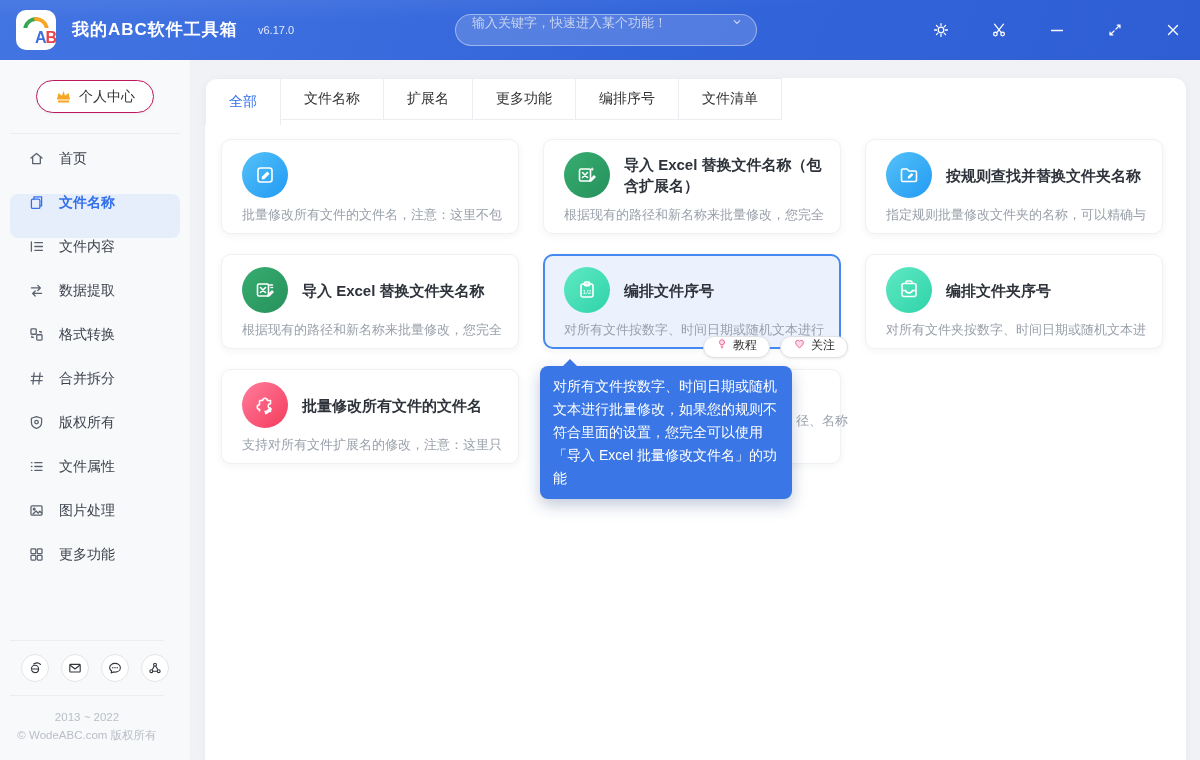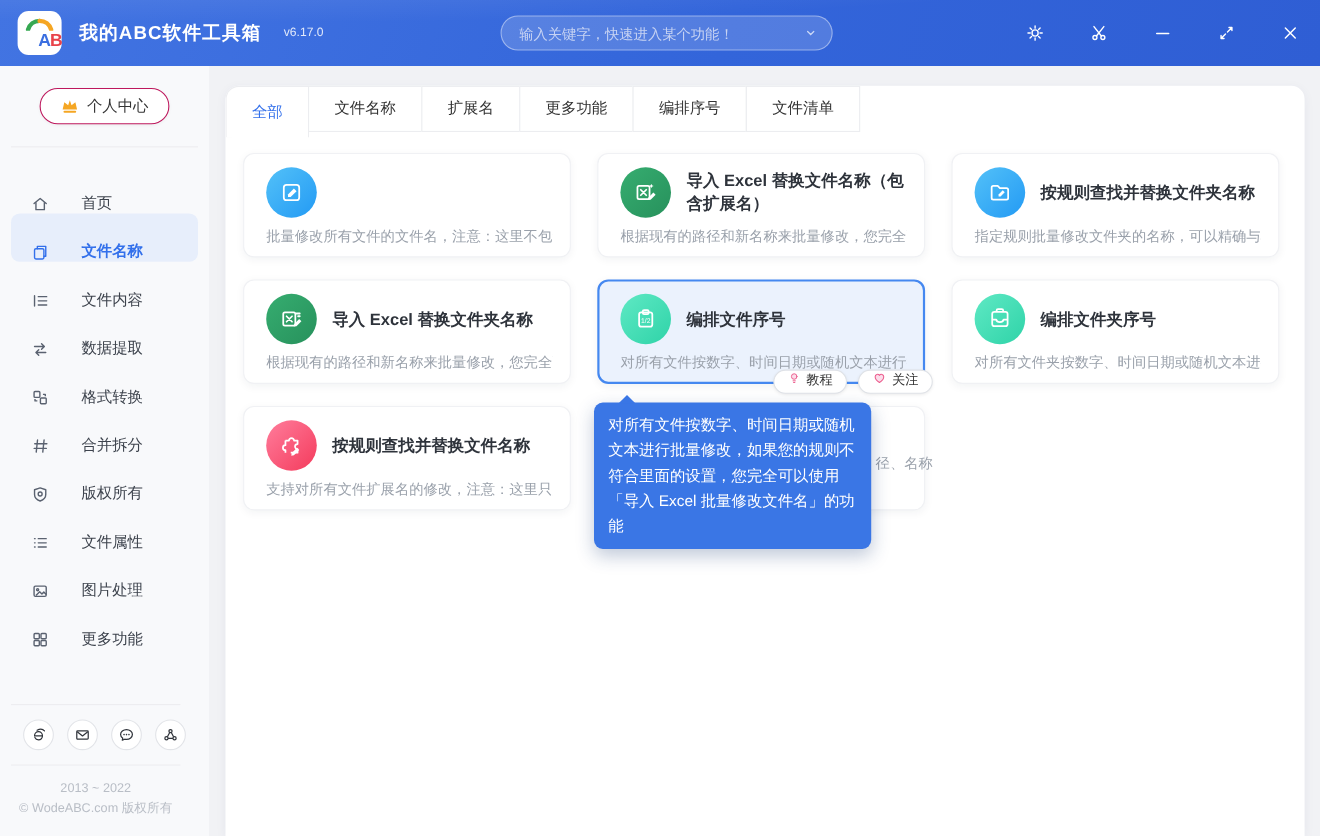--- a/index.html
+++ b/index.html
@@ -12,34 +12,34 @@
   background:linear-gradient(110deg,#4274e2 0%,#3365da 55%,#2f5ed4 100%);}
 .topbar::after{content:"";position:absolute;inset:0;
   background:radial-gradient(130% 190% at 20% -70%,rgba(255,255,255,.16),rgba(255,255,255,0) 55%);pointer-events:none}
 .logo{position:absolute;left:16px;top:10px;width:40px;height:40px;background:#fff;border-radius:10px;z-index:2}
 .logo .arc{position:absolute;left:7px;top:6px}
 .logo .letters{position:absolute;left:0;right:0;bottom:3px;text-align:right;font-size:16px;font-weight:bold;letter-spacing:-1px}
 .logo .la{color:#3b6fe0}.logo .lb{color:#e8434a}
 .app-title{position:absolute;left:72px;top:18px;color:#fff;font-size:17px;font-weight:bold;letter-spacing:1px;z-index:2}
 .version{position:absolute;left:258px;top:24px;color:rgba(255,255,255,.85);font-size:11px;z-index:2}
 .searchbox{position:absolute;left:455px;top:14px;width:302px;height:32px;border:1px solid rgba(255,255,255,.42);
-  background:rgba(255,255,255,.16);border-radius:16px;display:flex;align-items:center;padding:0 12px 0 16px;z-index:2}
+  background:rgba(255,255,255,.16);border-radius:16px;display:flex;align-items:flex-start;padding:0 12px 0 16px;z-index:2}
 .searchbox input{flex:1;background:transparent;border:none;outline:none;color:#fff;font-size:13px}
 .searchbox input::placeholder{color:#c7d3f3}
 .win-controls{position:absolute;right:16px;top:0;height:60px;display:flex;align-items:center;gap:36px;z-index:2}
 .wc{background:none;border:none;color:#fff;cursor:pointer;padding:2px;display:flex}
 
 
 .sidebar{position:absolute;left:0;top:60px;width:190px;bottom:0;background:#f8f9fb}
 .side-top{padding-top:20px;display:flex;justify-content:center}
 .personal-btn{display:flex;align-items:center;gap:7px;background:#fff;border:1px solid #be185d;border-radius:17px;
   height:33px;padding:0 18px;font-size:14px;color:#333;cursor:pointer;box-shadow:0 1px 3px rgba(0,0,0,.05)}
 .side-div{margin:20px 10px 0;border-bottom:1px solid #ededf0}
 .side-nav{margin-top:16px}
-.nav-item{display:flex;align-items:flex-end;gap:29px;height:44px;margin:0 10px;padding-left:18px;border-radius:8px;
+.nav-item{display:flex;align-items:flex-start;gap:14px;height:44px;margin:0 10px;padding-left:18px;border-radius:8px;
   font-size:14px;color:#3d434d;cursor:pointer}
 .nav-item .nicon{color:#5a6270;display:flex}
 .nav-item.active{background:#e7eefb;color:#3370eb;font-weight:bold}
 .nav-item.active .nicon{color:#3370eb}
 .side-bottom{position:absolute;left:0;right:16px;bottom:16px}
 .sb-div{margin:0 10px;border-top:1px solid #ededf0}
 .social{display:flex;gap:12px;padding:13px 0 13px 21px}
 .soc{width:28px;height:28px;border-radius:50%;background:#fff;border:1px solid #e2e4e8;display:flex;align-items:center;
   justify-content:center;color:#30343b;cursor:pointer}
 .side-foot{text-align:center;font-size:11.5px;color:#b9bec6;line-height:18px;padding-top:12px}
@@ -385,21 +385,21 @@
 
     <div class="card">
       <div class="card-head">
         <span class="icon-badge ic-pink">
           <svg width="24" height="24" viewBox="0 0 24 24" fill="none" stroke="#fff" stroke-width="1.6" stroke-linejoin="round">
               <path d="M6.5 7.5h3.2a2.3 2.3 0 114.6 0h3.2v3.2a2.3 2.3 0 100 4.6v3.2h-6.2"></path>
               <path d="M6.5 7.5v4.2a2.3 2.3 0 100 4.6v2.2"></path>
               <path fill="#fff" stroke="none" d="M12.2 18.9l4.8-4.8 2 2-4.8 4.8-2.4.4z"></path>
             </svg>
         </span>
-        <div class="card-title">按规则查找并替换文件名称</div>
+        <div class="card-title">批量修改所有文件的文件名</div>
       </div>
       <div class="card-desc">支持对所有文件扩展名的修改，注意：这里只是修改</div>
     </div>
 
     <div class="card partial">
       <span class="frag">径、名称</span>
     </div>
 
   </div>
 

